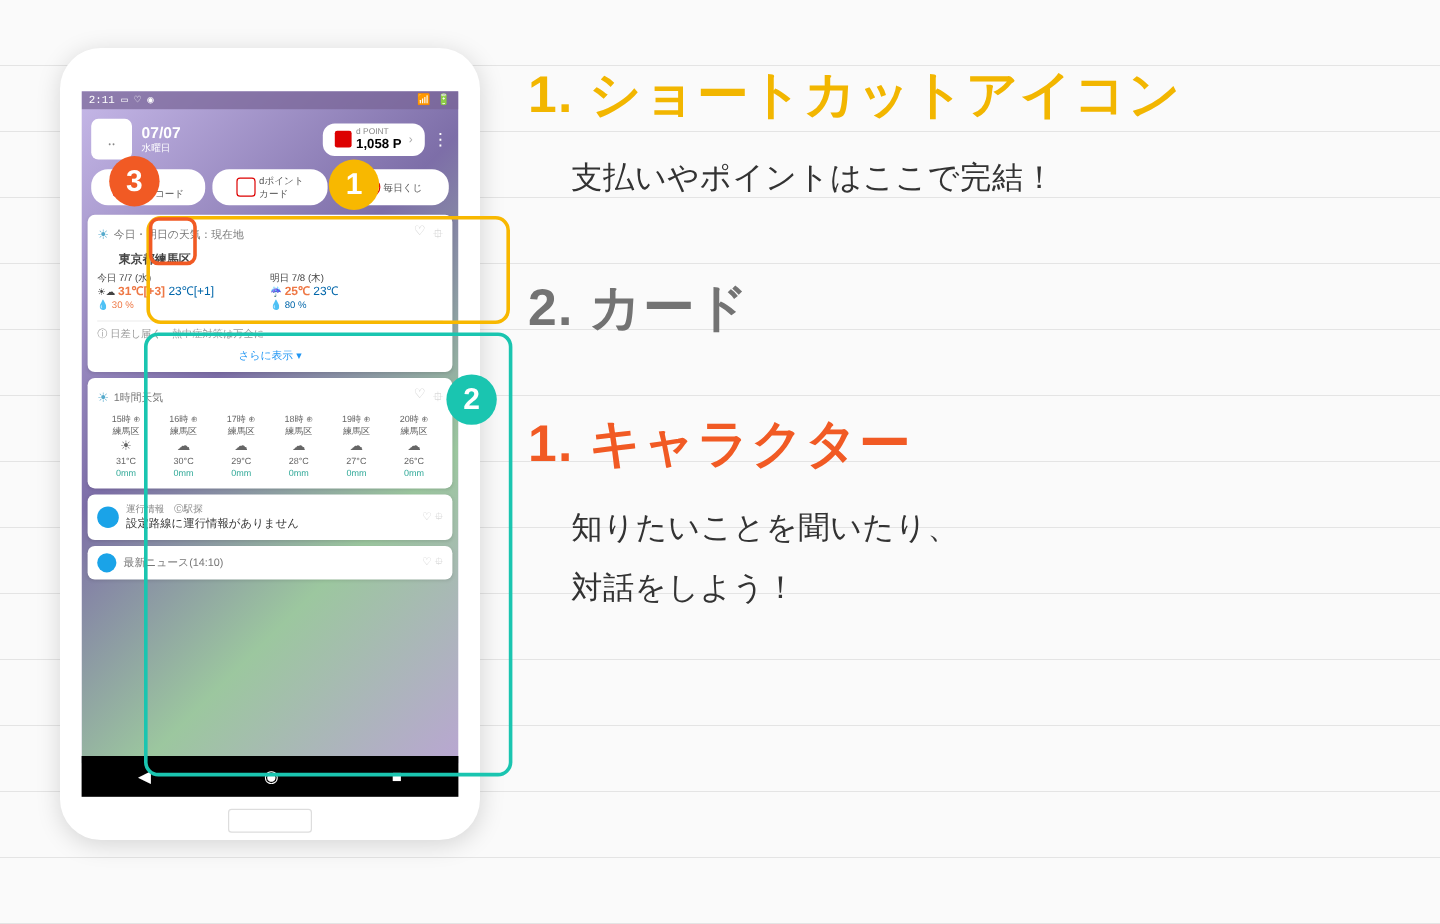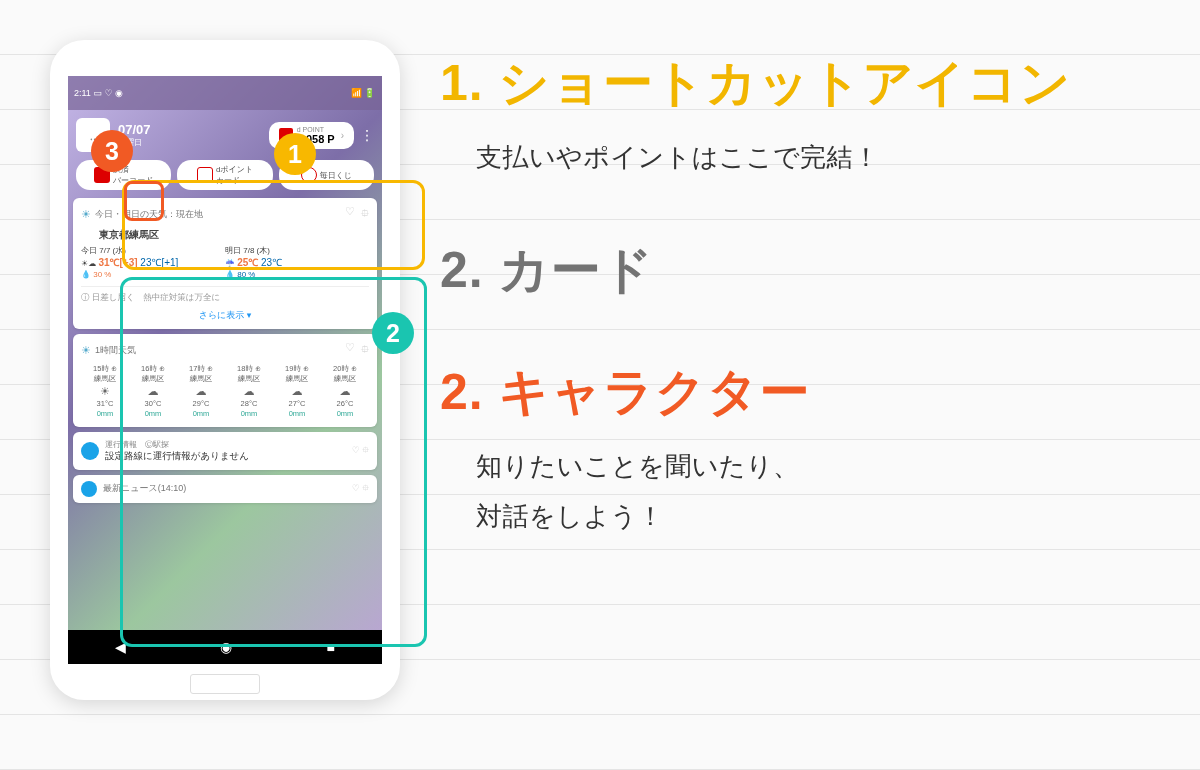--- a/index.html
+++ b/index.html
@@ -25,21 +25,21 @@
     padding: 40px 30px 30px 50px;
   }
   
   .rightcol {
     flex: 1;
     padding-left: 40px;
     padding-top: 10px;
   }
   .feature { margin-bottom: 55px; }
   .feature h2 {
-    font-size: 50px;
+    font-size: 43px;
     font-weight: 700;
     margin-bottom: 16px;
     letter-spacing: 1px;
   }
   .feature p {
     font-size: 26px;
     color: #333;
     line-height: 1.9;
     padding-left: 36px;
     letter-spacing: 0.5px;
@@ -63,28 +63,29 @@
     background: #e7e0f0;
     position: relative;
     overflow: hidden;
   }
   .screen-bg {
     position: absolute; inset: 0;
     background: linear-gradient(135deg,#c6b8e8 0%,#7d6ea8 40%,#9cc79f 70%,#b9a6d2 100%);
   }
   .statusbar {
     position: relative;
-    height: 34px;
+    height: 15px;
     background: rgba(120,100,150,0.7);
     color: #fff;
     font-size: 9px;
     display: flex;
     align-items: center;
     justify-content: space-between;
     padding: 0 6px;
+    font-family: Liberation Mono, monospace;
   }
   .datebar {
     position: relative;
     display: flex;
     align-items: center;
     padding: 8px;
   }
   .avatar {
     width: 34px; height: 34px;
     background: #fff;
@@ -307,18 +308,18 @@
 
   <div class="rightcol" id="features">
       <div class="feature">
         <h2 class="c-yellow">1. ショートカットアイコン</h2>
         <p style="white-space: pre-line;">支払いやポイントはここで完結！</p>
       </div>
       <div class="feature">
         <h2 class="c-teal">2. カード</h2>
       </div>
       <div class="feature">
-        <h2 class="c-orange">2. キャラクター</h2>
+        <h2 class="c-orange">1. キャラクター</h2>
         <p style="white-space: pre-line;">知りたいことを聞いたり、
 対話をしよう！</p>
       </div>
     </div>
 </div>
 
 </body></html>

